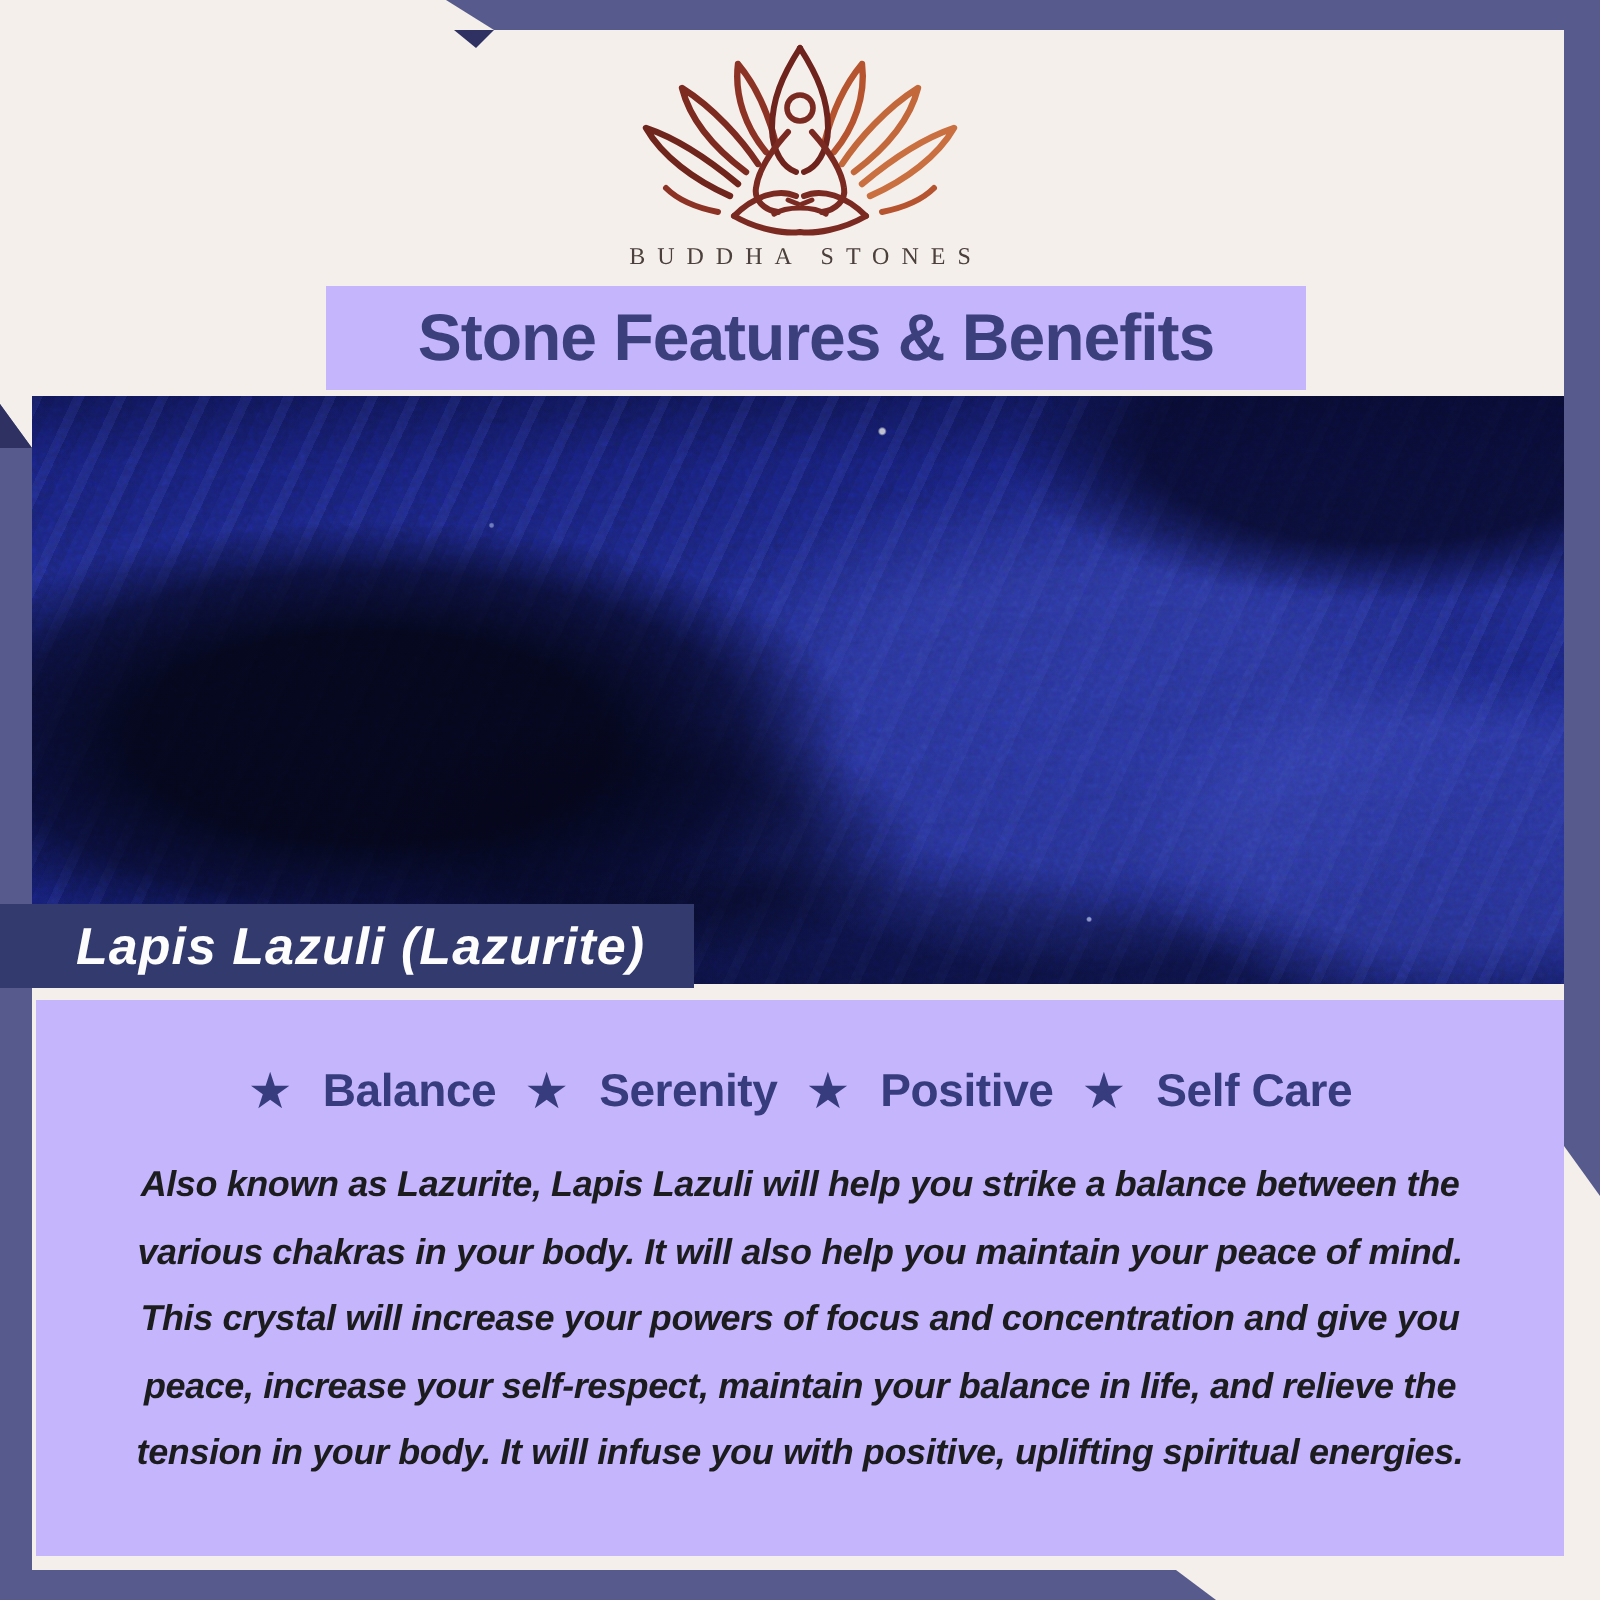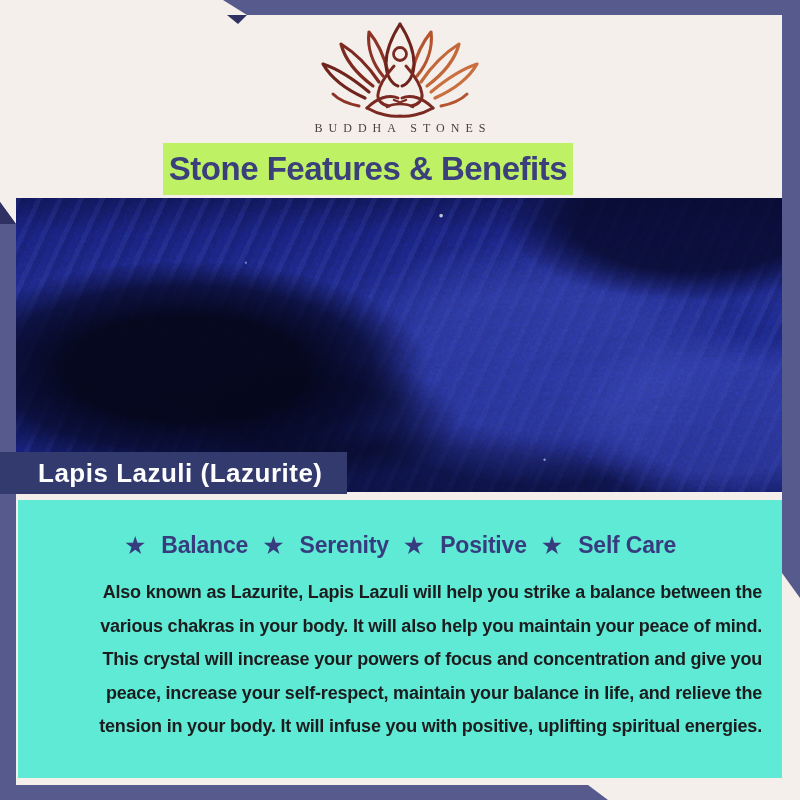--- a/index.html
+++ b/index.html
@@ -22,22 +22,22 @@
     clip-path:polygon(0 0,588px 0,608px 15px,0 15px);}
 
   
   .brand{position:absolute;left:0;top:0;width:800px;text-align:center;}
   .lotus{position:absolute;left:50%;top:20px;transform:translateX(-50%);}
   .brand-name{position:absolute;left:0;top:121px;width:100%;
     font-family:"Liberation Serif","DejaVu Serif",serif;
     font-size:12px;letter-spacing:6px;color:#4b403b;text-indent:6px;}
 
   
-  .banner{position:absolute;left:163px;top:143px;width:410px;height:52px;
-    background:#bef264;display:flex;align-items:center;justify-content:center;}
+  .banner{position:absolute;left:163px;top:143px;width:490px;height:52px;
+    background:#c4b5fd;display:flex;align-items:center;justify-content:center;}
   .banner h1{margin:0;font-size:33px;font-weight:700;letter-spacing:-0.5px;color:#3b3f7c;}
 
   
   .photo{position:absolute;left:16px;top:198px;width:766px;height:294px;overflow:hidden;
     background:
       radial-gradient(circle 3px at 55.5% 6%, rgba(235,233,215,.95) 0 40%, transparent 75%),
       radial-gradient(circle 2px at 7% 92%, rgba(220,225,240,.8) 0 40%, transparent 75%),
       radial-gradient(circle 2px at 69% 89%, rgba(215,220,240,.7) 0 40%, transparent 75%),
       radial-gradient(circle 2px at 30% 22%, rgba(200,210,235,.55) 0 40%, transparent 75%),
       radial-gradient(ellipse 340px 150px at 22% 58%, rgba(4,6,24,.95) 0 35%, rgba(6,9,38,.75) 55%, transparent 72%),
@@ -47,30 +47,30 @@
       radial-gradient(ellipse 220px 120px at 92% 75%, rgba(70,84,190,.5) 0 45%, transparent 72%),
       radial-gradient(ellipse 400px 90px at 50% 100%, rgba(10,14,50,.6) 0 50%, transparent 75%),
       repeating-linear-gradient(115deg, rgba(110,128,215,.10) 0 5px, rgba(10,14,50,.10) 5px 11px, transparent 11px 19px),
       linear-gradient(180deg,#141b5e 0%,#1d2780 12%,#25318f 35%,#202c8c 60%,#1a2478 85%,#161f66 100%);}
   .photo svg.relief{position:absolute;inset:0;mix-blend-mode:multiply;opacity:.45;}
   .photo svg.grain{position:absolute;inset:0;mix-blend-mode:overlay;opacity:.3;}
 
   
   .ribbon{position:absolute;left:0;top:452px;width:347px;height:42px;background:#333a6d;
     display:flex;align-items:center;}
-  .ribbon span{color:#fdfdfd;font-size:26px;font-weight:700;letter-spacing:.5px;padding-left:38px;}
+  .ribbon span{color:#fdfdfd;font-size:26px;font-weight:700;letter-spacing:.5px;padding-left:38px;font-style:italic;}
 
   
-  .content-box{position:absolute;left:18px;top:500px;width:764px;height:278px;background:#5eead4;}
+  .content-box{position:absolute;left:18px;top:500px;width:764px;height:278px;background:#c4b5fd;}
   .tags{margin-top:31px;text-align:center;color:#373c7e;font-weight:700;font-size:23px;
     letter-spacing:-0.2px;white-space:nowrap;}
   .tags .star{font-family:"DejaVu Sans",sans-serif;font-size:25px;margin:0 9px 0 14px;vertical-align:-1px;}
   .tags .star:first-child{margin-left:0;}
   .description{margin:16px 20px 0 20px;color:#1c1c1e;font-weight:700;font-size:18px;
-    letter-spacing:-0.2px;line-height:33.5px;white-space:pre-line;text-align:right;}
+    letter-spacing:-0.2px;line-height:33.5px;white-space:pre-line;text-align:center;font-style:italic;}
 </style>
 </head>
 <body>
 
 <div class="canvas">
 
   <div class="strip strip-top"></div>
   <div class="strip-top-fold"></div>
   <div class="strip strip-right"></div>
   <div class="strip strip-left"></div>

